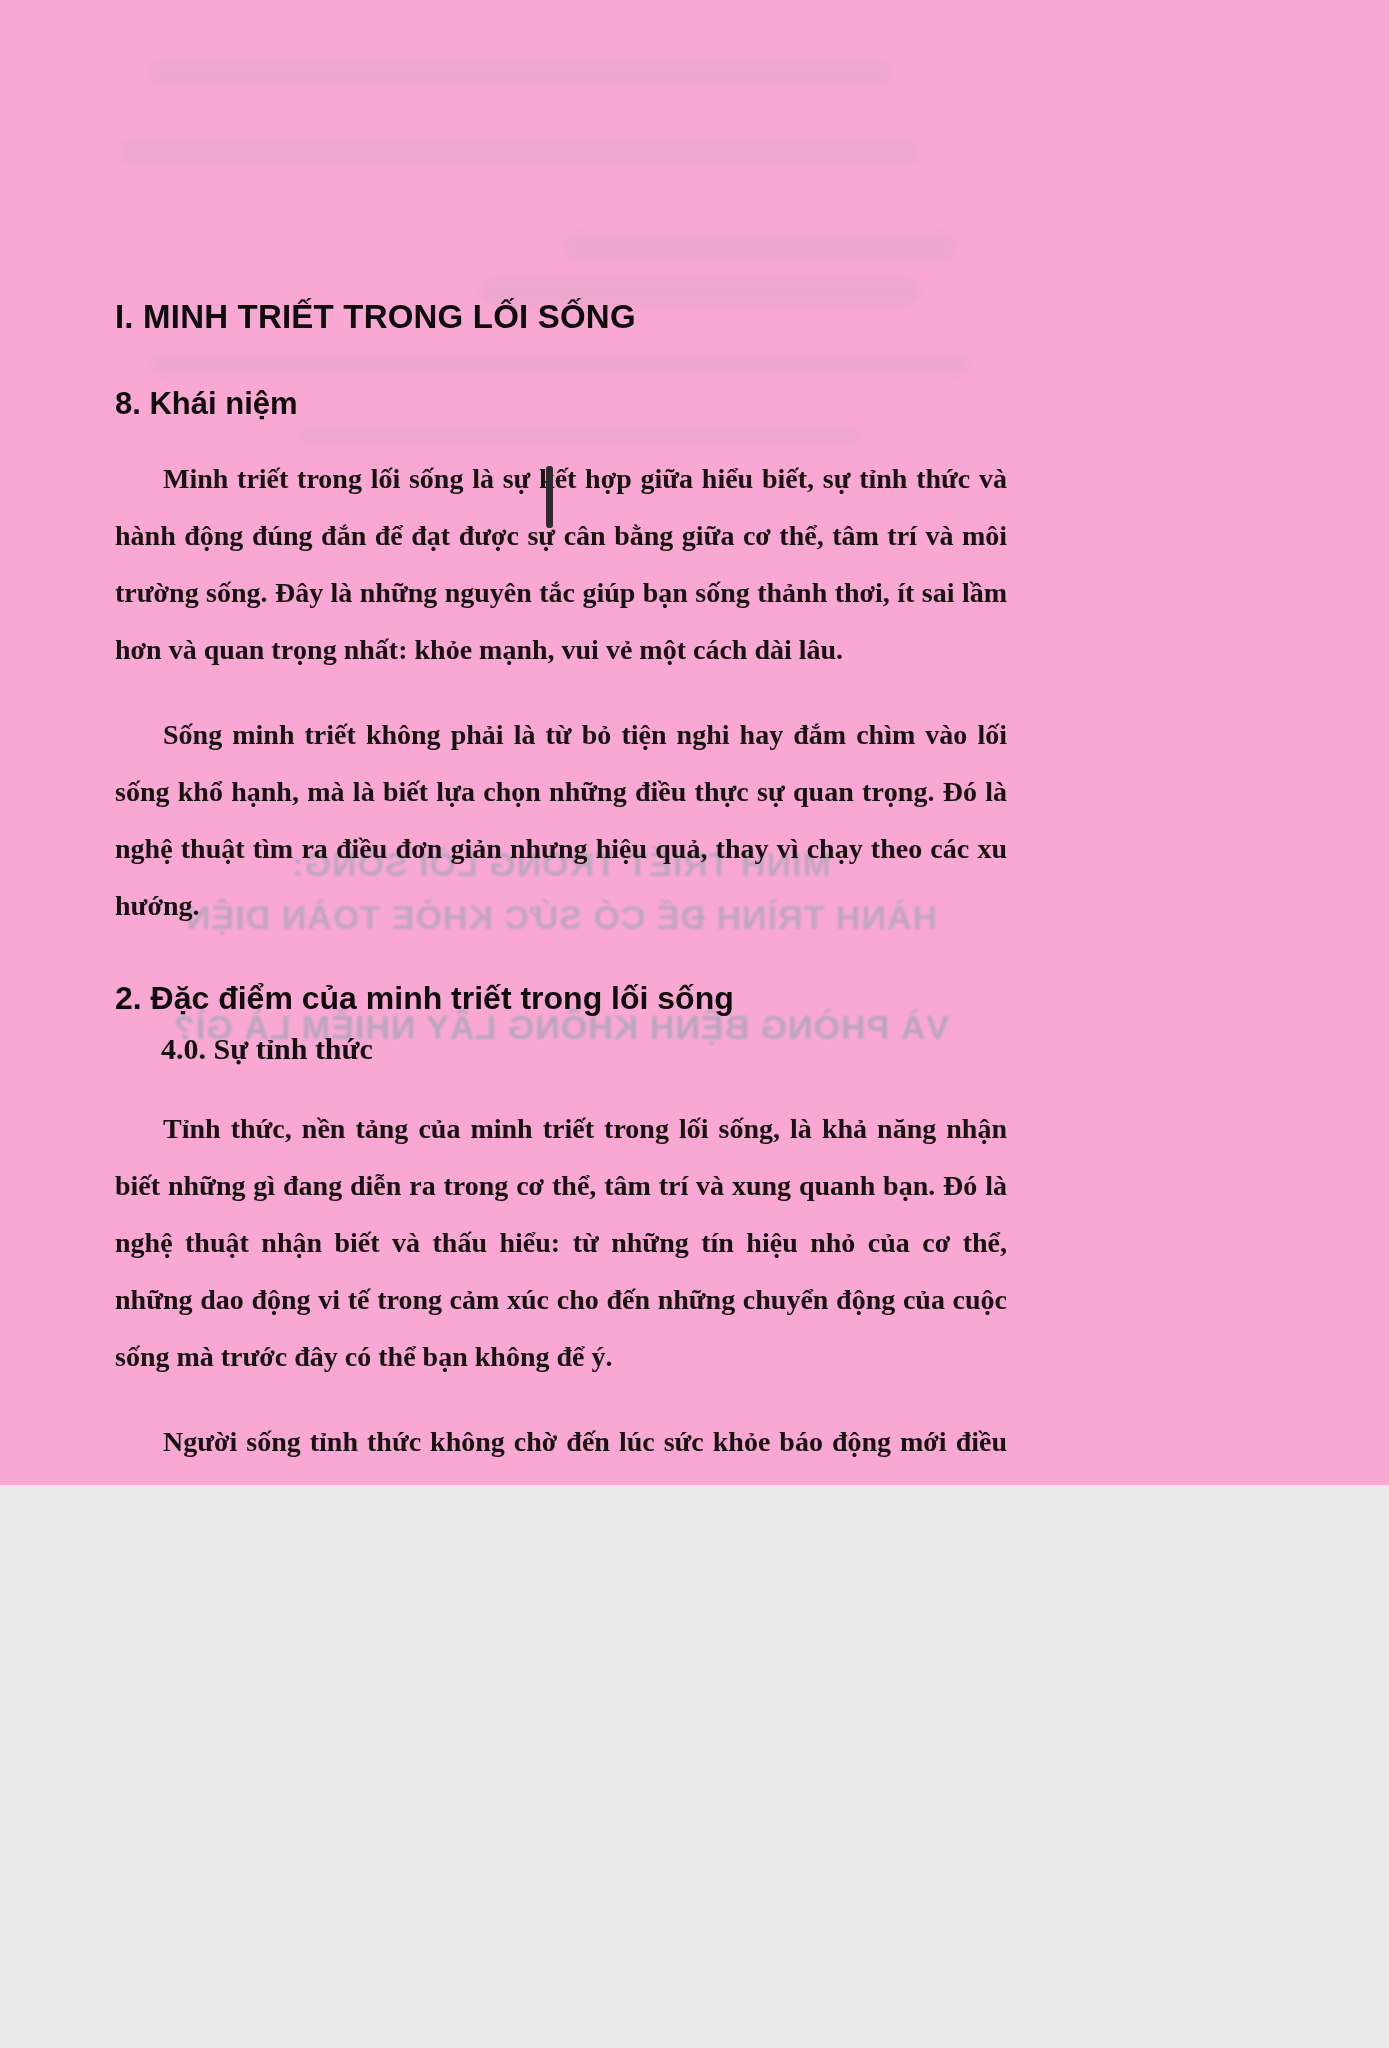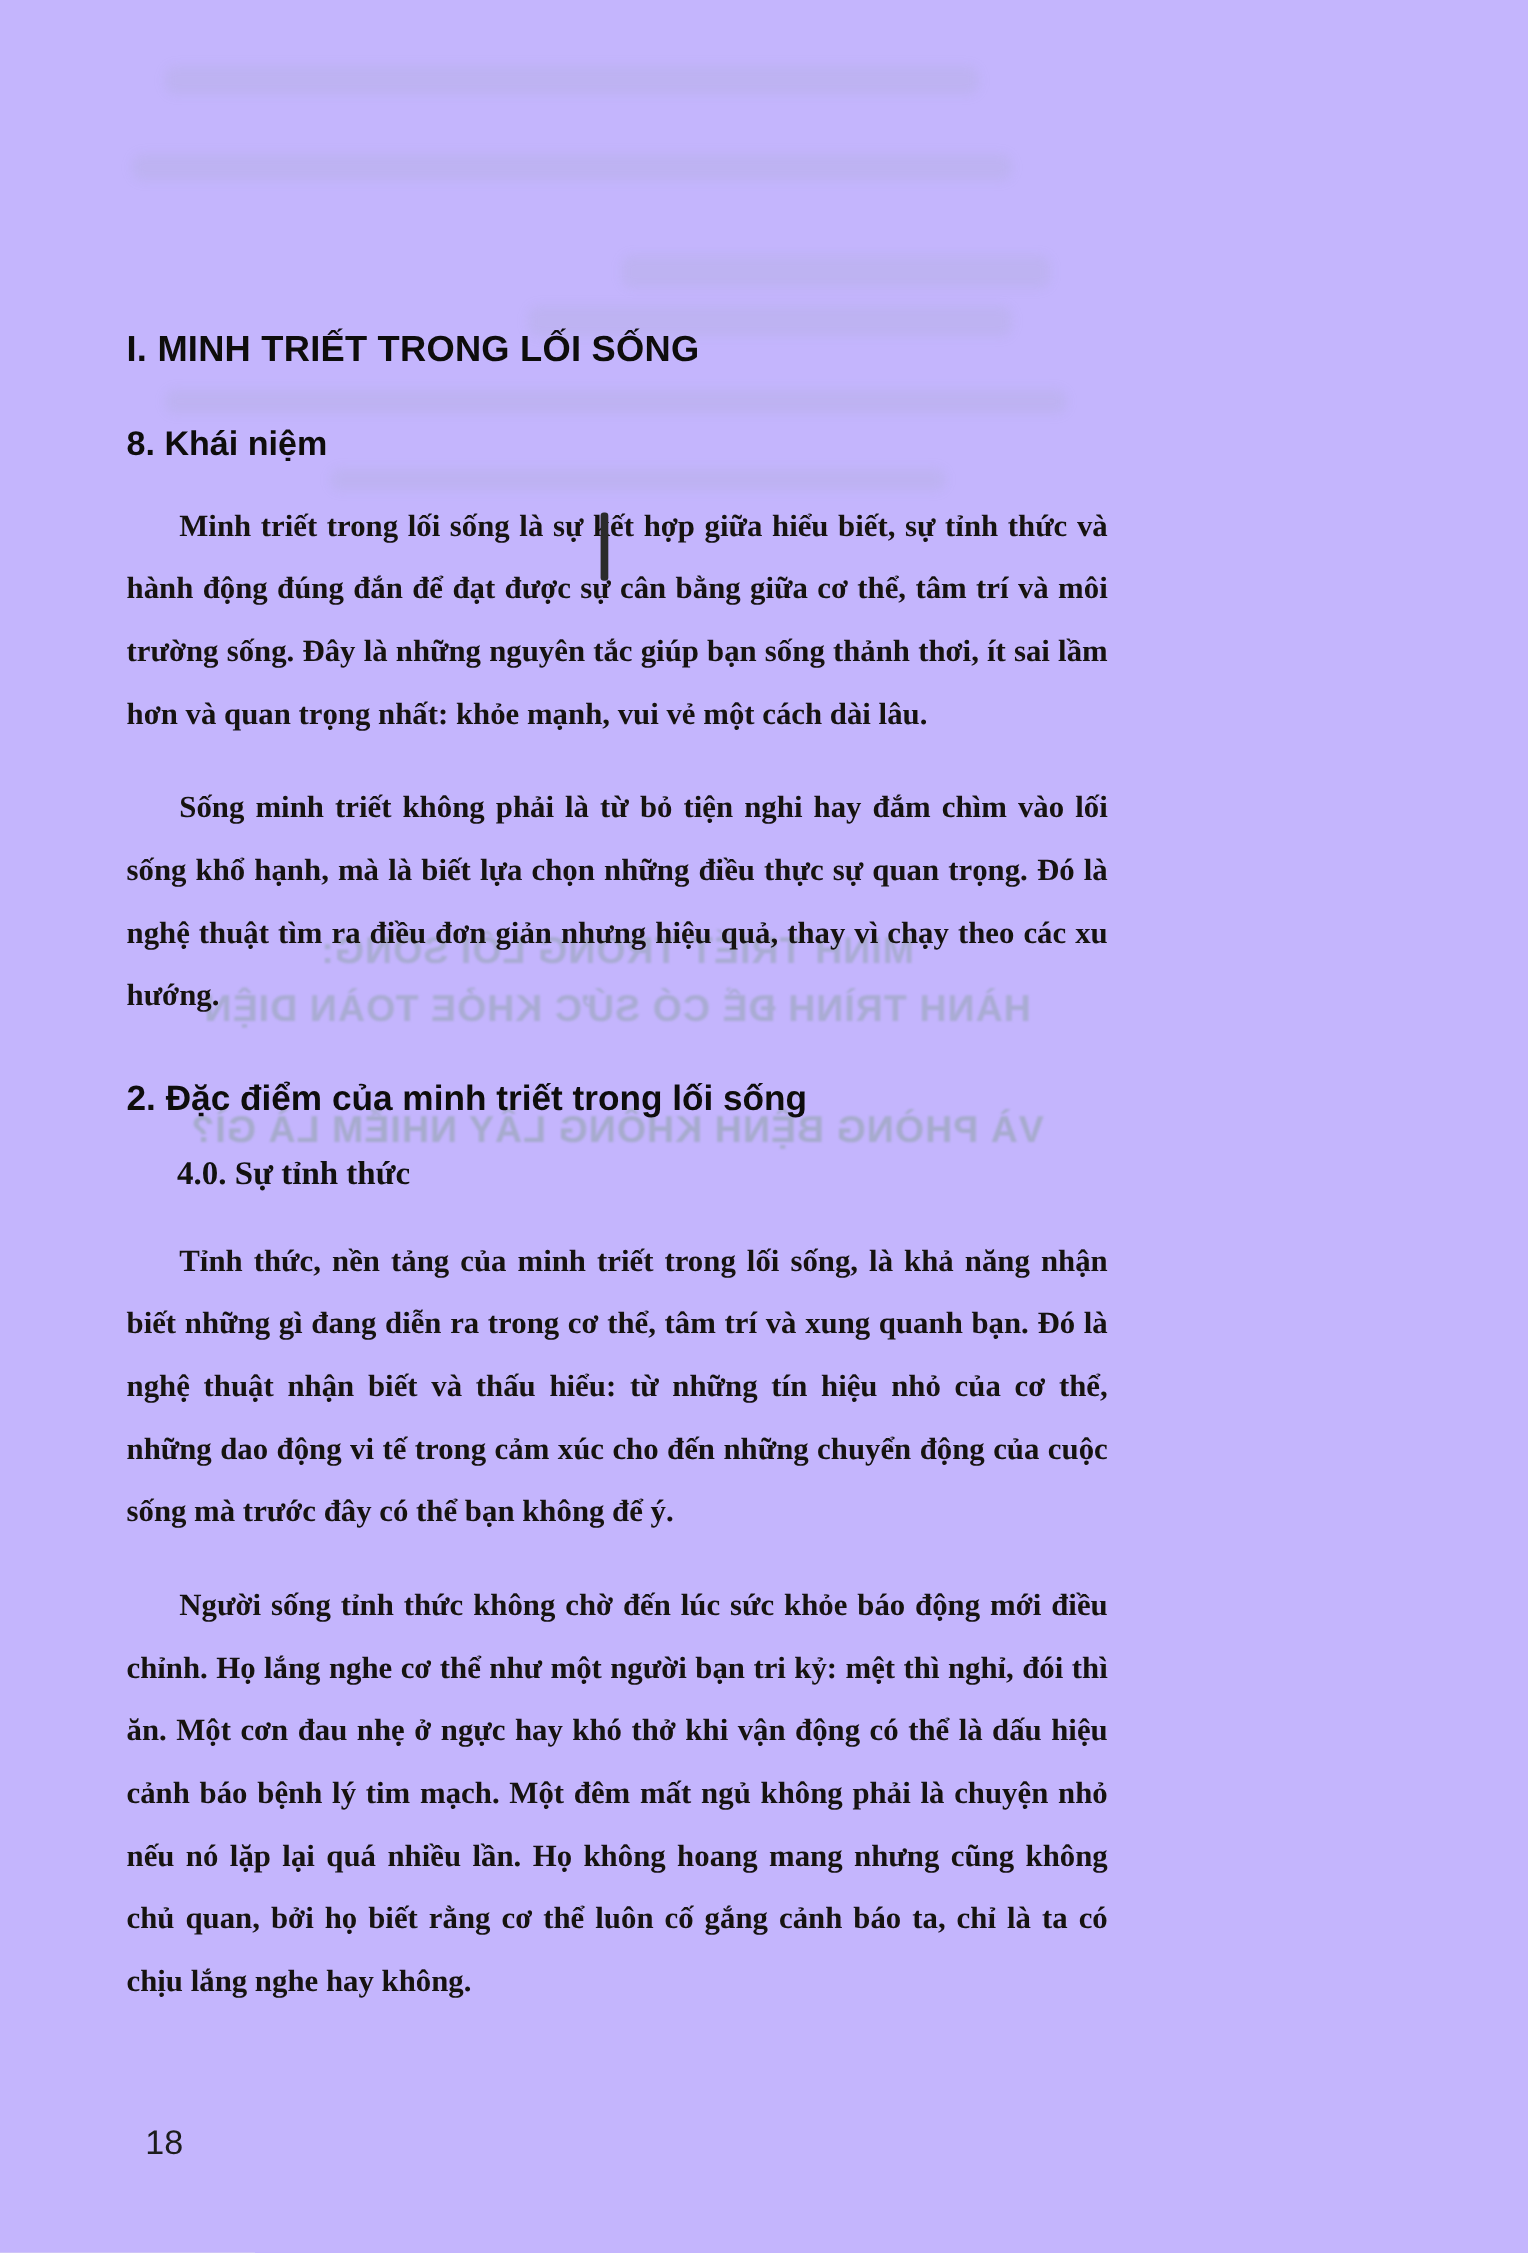--- a/index.html
+++ b/index.html
@@ -3,22 +3,22 @@
 <meta charset="utf-8">
 <style>
   html,body{margin:0;padding:0;}
   body{
     width:1389px;height:2048px;
     background:#e9e9e9;
     font-family:"Liberation Serif", serif;
   }
   .page{
     position:relative;
-    width:1389px;height:2048px;
-    background:#c4b5fd;
+    width:1389px;height:1485px;
+    background:#f9a8d4;
     overflow:hidden;
     color:#161310;
   }
   
   .content{
     position:absolute;
     left:115px; top:296px;
     width:892px;
     z-index:2;
   }
@@ -38,21 +38,21 @@
     line-height:40px;
     color:#0e0d0c;
     margin:0 0 26px 0;
   }
   .h-main2{
     font-family:"Liberation Sans", sans-serif;
     font-weight:bold;
     font-size:32px;
     line-height:40px;
     color:#0e0d0c;
-    margin:44px 0 30px 0;
+    margin:44px 0 12px 0;
   }
   .h-serif{
     font-family:"Liberation Serif", serif;
     font-weight:bold;
     font-size:30px;
     line-height:38px;
     color:#121110;
     margin:0 0 32px 46px;
   }
   p.body{

